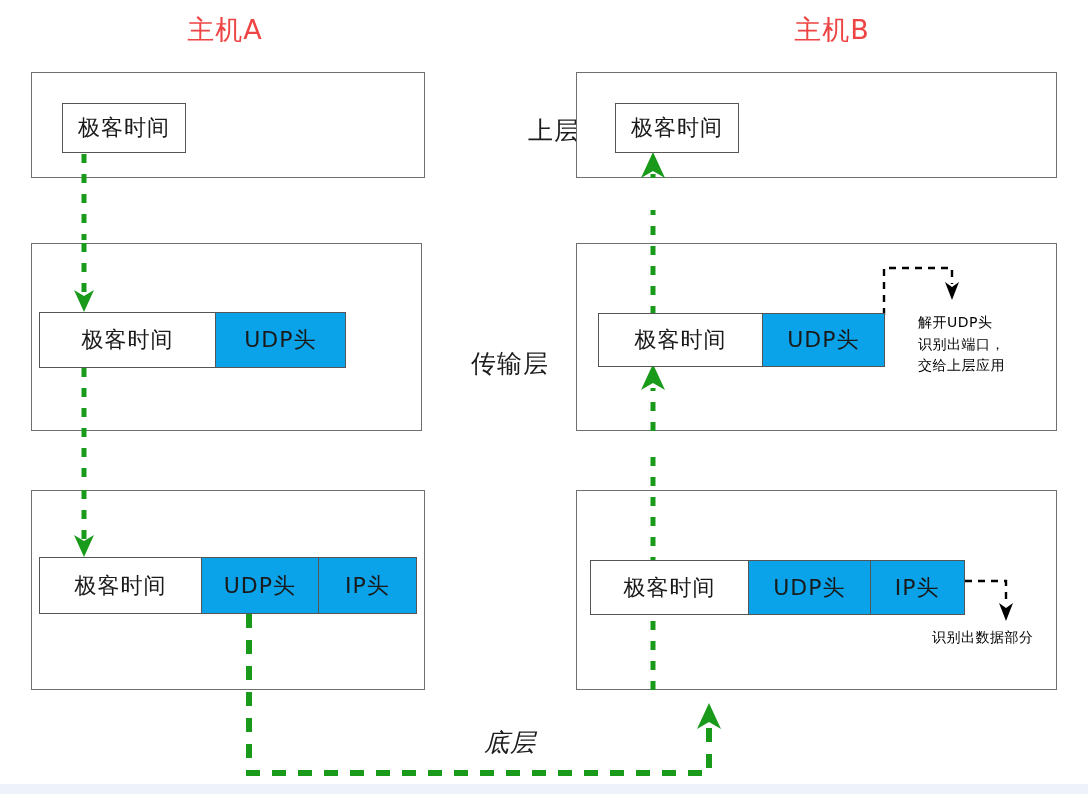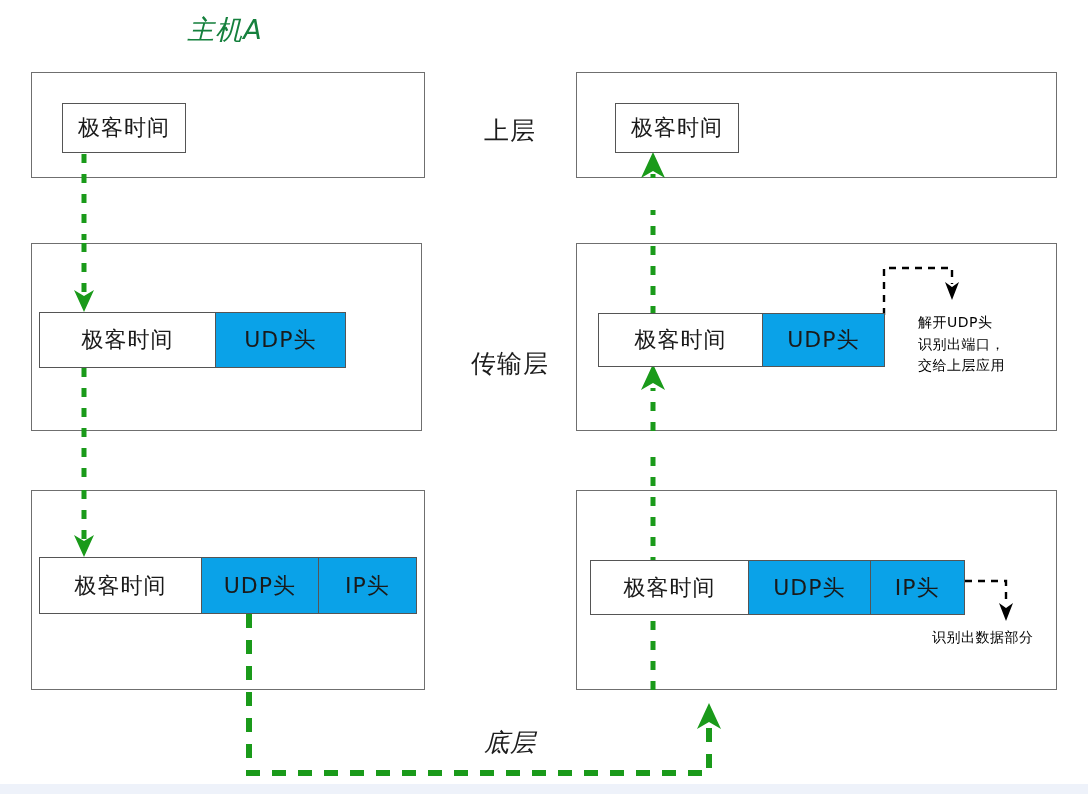--- a/index.html
+++ b/index.html
@@ -29,25 +29,24 @@
     position: absolute;
     left: 0;
     top: 0;
     width: 1088px;
     height: 794px;
     overflow: visible;
   }
   .host-title {
     position: absolute;
     font-size: 27px;
-    color: #15803d;
+    color: #ef4444;
     letter-spacing: 1px;
     white-space: nowrap;
     font-family: "DejaVu Sans", "Liberation Sans", sans-serif;
-    font-style: italic;
   }
   .layer-label {
     position: absolute;
     font-size: 25px;
     color: #1c1c1c;
     white-space: nowrap;
     letter-spacing: 1px;
   }
   .layer-box {
     position: absolute;
@@ -90,22 +89,23 @@
     letter-spacing: 0.5px;
   }
   .note div { white-space: nowrap; }
 </style>
 </head>
 <body>
 
 <div id="stage">
 
   <div class="host-title" style="left:0; top:12px; width:450px; text-align:center;">主机A</div>
-
-  <div class="layer-label" style="left:440px; top:114px; width:140px; text-align:center;">上层</div>
+  <div class="host-title" style="left:576px; top:12px; width:512px; text-align:center;">主机B</div>
+
+  <div class="layer-label" style="left:440px; top:114px; width:140px; text-align:right;">上层</div>
   <div class="layer-label" style="left:440px; top:327px; width:140px; text-align:center;margin-top:20px;">传输层</div>
   <div class="layer-label" style="left:440px; top:726px; width:140px; text-align:center;font-style:italic;">底层</div>
 
   <div class="layer-box" style="left:31px; top:72px; width:394px; height:106px;"></div>
   <div class="layer-box" style="left:31px; top:243px; width:391px; height:188px;"></div>
   <div class="layer-box" style="left:31px; top:490px; width:394px; height:200px;"></div>
 
   <div class="layer-box" style="left:576px; top:72px; width:481px; height:106px;"></div>
   <div class="layer-box" style="left:576px; top:243px; width:481px; height:188px;"></div>
   <div class="layer-box" style="left:576px; top:490px; width:481px; height:200px;"></div>

